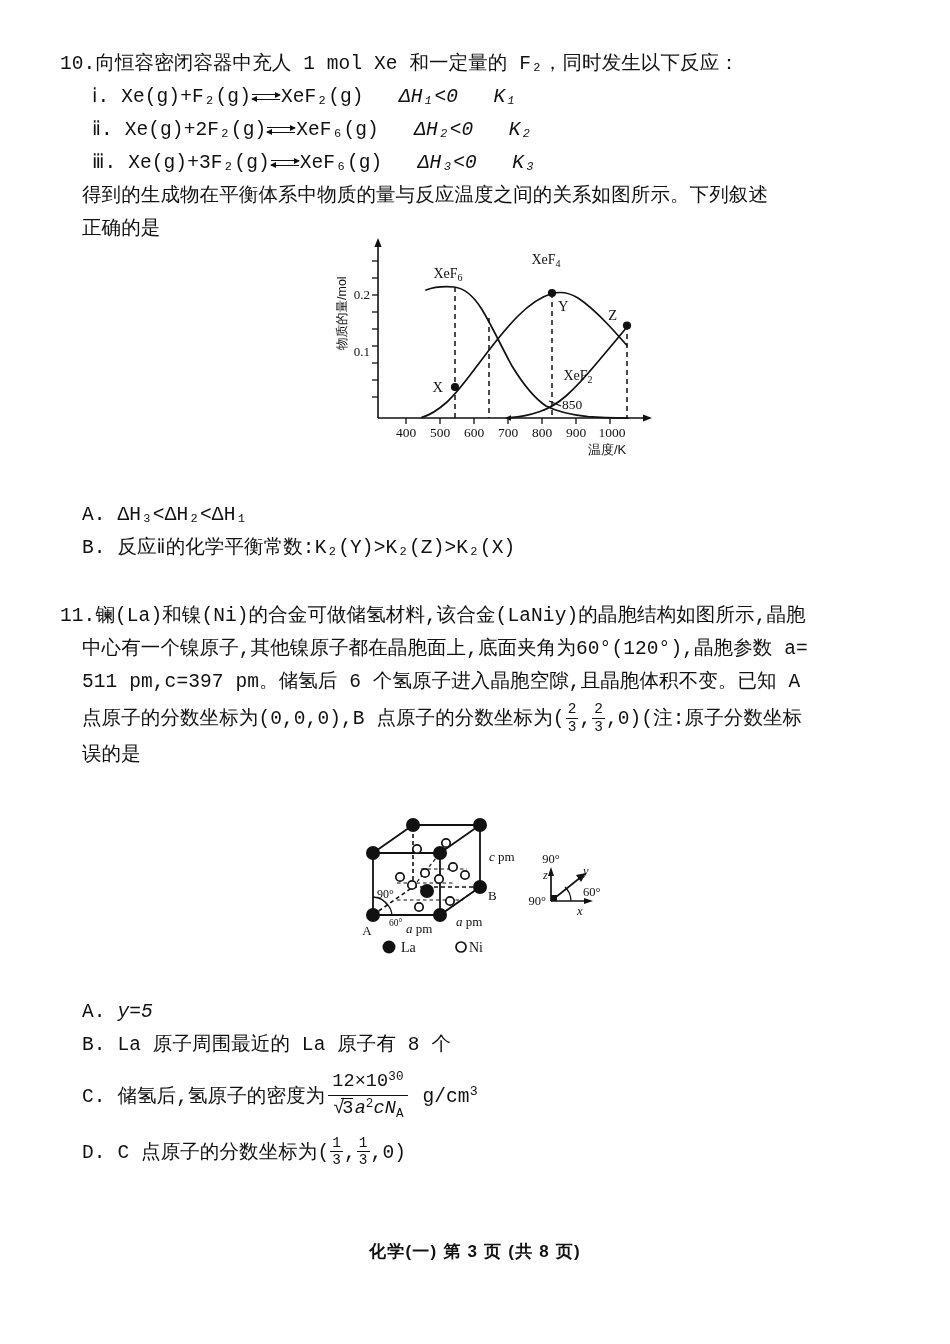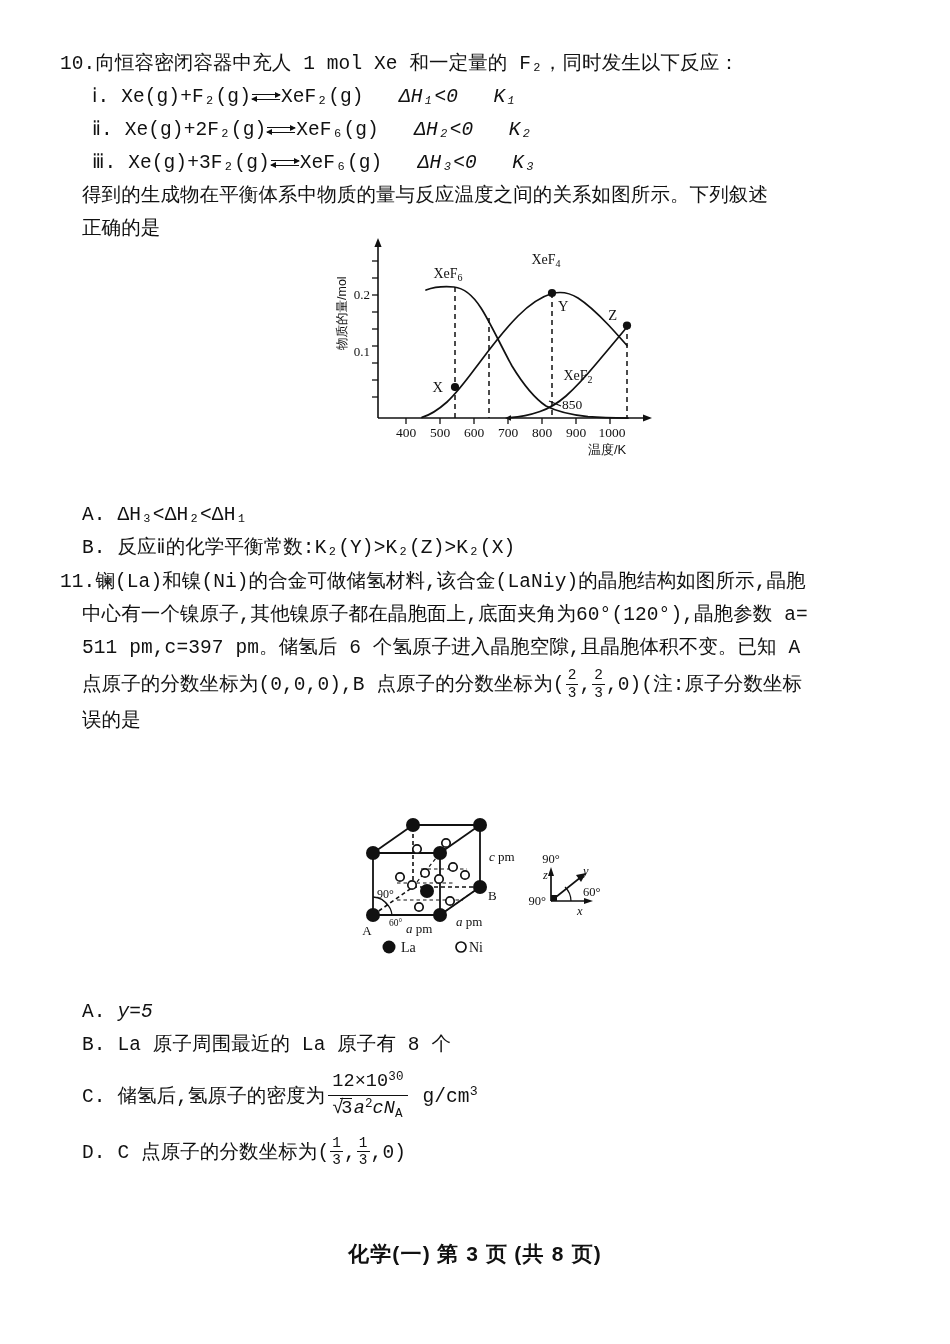--- a/index.html
+++ b/index.html
@@ -83,21 +83,21 @@
     line-height: 1.12;
     margin: 0 1px;
     position: relative;
     top: -0.05em;
   }
   .frac .top { display: block; padding: 0 2px; }
   .frac .bot { display: block; padding: 0 2px; border-top: 1.2px solid #111; }
   .bigfrac {
     display: inline-block;
     vertical-align: middle;
-    text-align: left;
+    text-align: right;
     line-height: 1.25;
     margin: 0 3px;
     position: relative;
     top: -0.02em;
     font-size: 0.95em;
   }
   .bigfrac .top { display: block; padding: 0 4px 1px 4px; }
   .bigfrac .bot { display: block; padding: 1px 4px 0 4px; border-top: 1.3px solid #111; }
   .sqrt {
     display: inline-block;
@@ -136,21 +136,21 @@
   }
 
   .footer {
     position: absolute;
     left: 0;
     top: 1240px;
     width: 950px;
     text-align: center;
     font-family: "Liberation Sans", sans-serif;
     font-weight: bold;
-    font-size: 21px;
+    font-size: 17px;
     letter-spacing: 1.2px;
     color: #111;
   }
   .footer .sep { display: inline-block; width: 6px; }
 </style>
 </head>
 <body>
 
 <div class="page">
 
@@ -264,21 +264,21 @@
     <span class="q-line indent2">
       <span>A.</span>
       <span>ΔH₃&lt;ΔH₂&lt;ΔH₁</span>
     </span>
     <span class="q-line indent2">
       <span>B.</span>
       <span>反应ⅱ的化学平衡常数:K₂(Y)&gt;K₂(Z)&gt;K₂(X)</span>
     </span>
   </div>
 
-  <div class="q-block" style="top:566px;">
+  <div class="q-block" style="top:600px;">
     <span class="q-line"><span>11.</span><span>镧(La)和镍(Ni)的合金可做储氢材料,该合金(LaNiy)的晶胞结构如图所示,晶胞</span></span>
     <span class="q-line indent2">中心有一个镍原子,其他镍原子都在晶胞面上,底面夹角为60°(120°),晶胞参数 a=</span>
     <span class="q-line indent2">511 pm,c=397 pm。储氢后 6 个氢原子进入晶胞空隙,且晶胞体积不变。已知 A</span>
     <span class="q-line indent2" style="line-height:40px;">
       <span>点原子的分数坐标为(0,0,0),B 点原子的分数坐标为(</span><span class="frac"><span class="top">2</span><span class="bot">3</span></span><span>,</span><span class="frac"><span class="top">2</span><span class="bot">3</span></span><span>,0)(注:原子分数坐标</span>
     </span>
     <span class="q-line indent2">误的是</span>
   </div>
 
   <div class="crystal-wrap">

